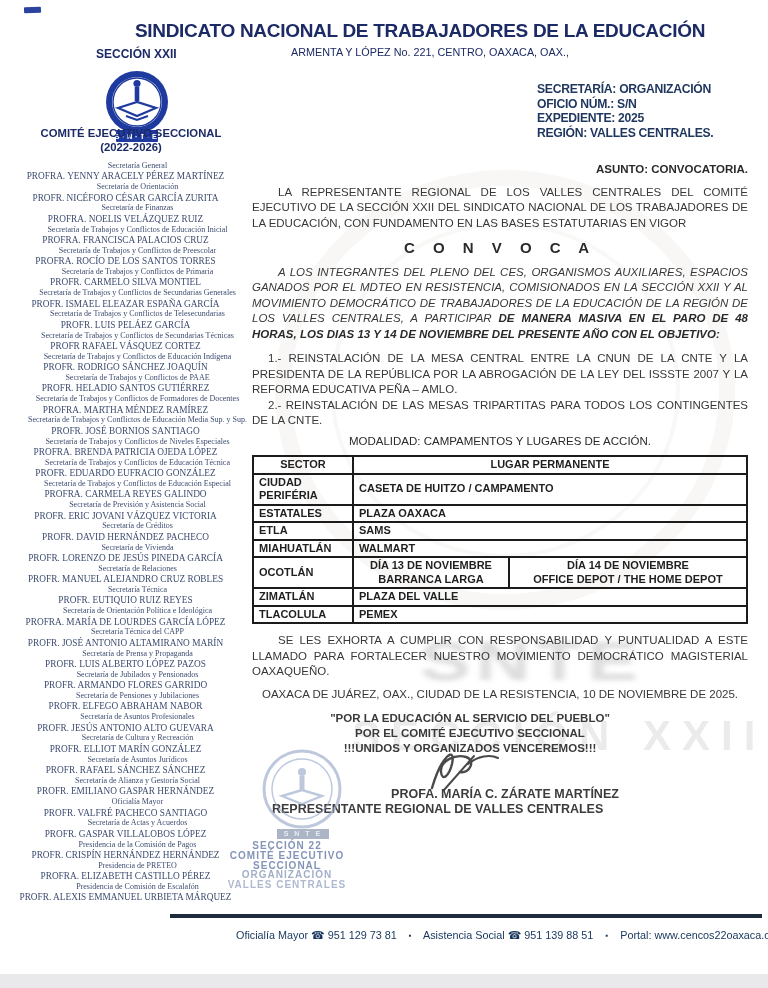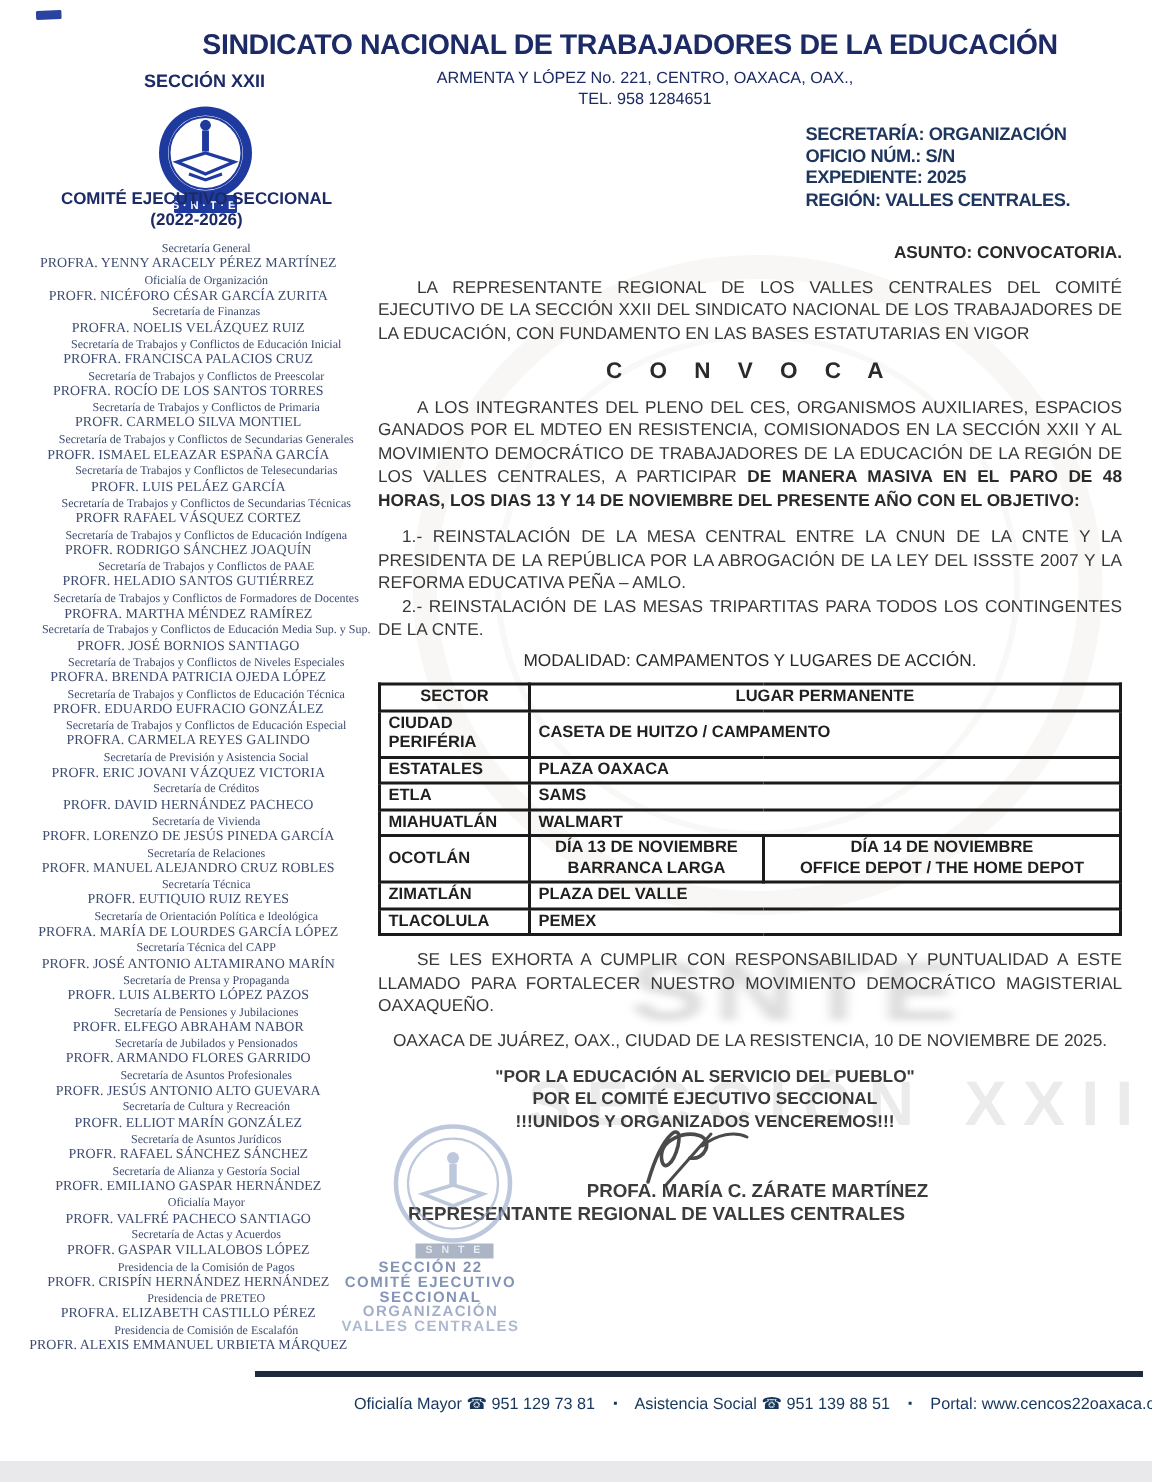--- a/index.html
+++ b/index.html
@@ -42,21 +42,21 @@
     transform-origin:left; filter:blur(2.5px); }
   .wm-seccion { position:absolute; left:352px; top:712px; font-size:42px; font-weight:bold;
     color:rgba(110,110,110,0.14); letter-spacing:11px; white-space:nowrap; }
   
   .main { position:absolute; left:252px; top:162px; width:510px;
     padding-right:14px; font-size:11.5px; line-height:15.5px; }
   .subject { text-align:right; font-weight:bold; color:#2a2a2a; margin-bottom:7px; }
   .para { text-align:justify; text-indent:26px; }
   .convoca { text-align:center; font-weight:bold; font-size:15px;
     letter-spacing:7px; color:#2a2a2a; margin-top:9px; margin-bottom:9px; }
-  .p2 { margin-top:2px; }
+  .p2 { margin-top:2px;font-style:italic; }
   .bold { font-weight:bold; color:#2a2a2a; }
   .item { text-align:justify; text-indent:16px; }
   .item1 { margin-top:9px; }
   .modalidad { text-align:center; font-weight:normal; color:#2a2a2a; margin-top:5px; }
   
   table.lugares { border-collapse:collapse; width:100%; margin-top:6px;
     font-size:11px; color:#1f1f1f; }
   table.lugares th, table.lugares td { border:2px solid #1b1b1b; font-weight:bold;
     padding:1px 5px; line-height:13.5px; }
   table.lugares th { text-align:center; }
@@ -100,21 +100,20 @@
 
   <div class="wm-ring"></div>
   <div class="wm-ring-inner"></div>
   <div class="wm-snte">SNTE</div>
   <div class="wm-seccion">SECCIÓN  XXII</div>
 
   <div class="doc-title">SINDICATO NACIONAL DE TRABAJADORES DE LA EDUCACIÓN</div>
   <div class="section-label">SECCIÓN XXII</div>
   <div class="address-block">
     <div>ARMENTA Y LÓPEZ No. 221, CENTRO, OAXACA, OAX.,</div>
-    <div>TEL. 958 1284651</div>
   </div>
 
   <div class="logo">
     <svg width="66" height="88" viewBox="0 0 66 88">
       <circle cx="33" cy="36" r="31" fill="#1e3a9e"></circle>
       <circle cx="33" cy="36" r="25" fill="#ffffff"></circle>
       <circle cx="33" cy="36" r="24" fill="none" stroke="#1e3a9e" stroke-width="1.4"></circle>
       <circle cx="33" cy="17.5" r="3.6" fill="#1e3a9e"></circle>
       <rect x="30.7" y="21" width="4.6" height="14" fill="#1e3a9e"></rect>
       <path d="M14 42 L33 36 L52 42 L33 50 Z" fill="none" stroke="#1e3a9e" stroke-width="2.2"></path>
@@ -137,21 +136,21 @@
   </div>
 
   <div class="sidebar">
 
       <div class="sb-item">
         <div class="sb-title">Secretaría General</div>
         <div class="sb-name">PROFRA. YENNY ARACELY PÉREZ MARTÍNEZ</div>
       </div>
 
       <div class="sb-item">
-        <div class="sb-title">Oficialía de Organización</div>
+        <div class="sb-title">Secretaría de Orientación</div>
         <div class="sb-name">PROFR. NICÉFORO CÉSAR GARCÍA ZURITA</div>
       </div>
 
       <div class="sb-item">
         <div class="sb-title">Secretaría de Finanzas</div>
         <div class="sb-name">PROFRA. NOELIS VELÁZQUEZ RUIZ</div>
       </div>
 
       <div class="sb-item">
         <div class="sb-title">Secretaría de Trabajos y Conflictos de Educación Inicial</div>
@@ -252,27 +251,27 @@
         <div class="sb-title">Secretaría Técnica del CAPP</div>
         <div class="sb-name">PROFR. JOSÉ ANTONIO ALTAMIRANO MARÍN</div>
       </div>
 
       <div class="sb-item">
         <div class="sb-title">Secretaría de Prensa y Propaganda</div>
         <div class="sb-name">PROFR. LUIS ALBERTO LÓPEZ PAZOS</div>
       </div>
 
       <div class="sb-item">
+        <div class="sb-title">Secretaría de Jubilados y Pensionados</div>
+        <div class="sb-name">PROFR. ARMANDO FLORES GARRIDO</div>
+      </div>
+
+      <div class="sb-item">
         <div class="sb-title">Secretaría de Pensiones y Jubilaciones</div>
         <div class="sb-name">PROFR. ELFEGO ABRAHAM NABOR</div>
-      </div>
-
-      <div class="sb-item">
-        <div class="sb-title">Secretaría de Jubilados y Pensionados</div>
-        <div class="sb-name">PROFR. ARMANDO FLORES GARRIDO</div>
       </div>
 
       <div class="sb-item">
         <div class="sb-title">Secretaría de Asuntos Profesionales</div>
         <div class="sb-name">PROFR. JESÚS ANTONIO ALTO GUEVARA</div>
       </div>
 
       <div class="sb-item">
         <div class="sb-title">Secretaría de Cultura y Recreación</div>
         <div class="sb-name">PROFR. ELLIOT MARÍN GONZÁLEZ</div>

